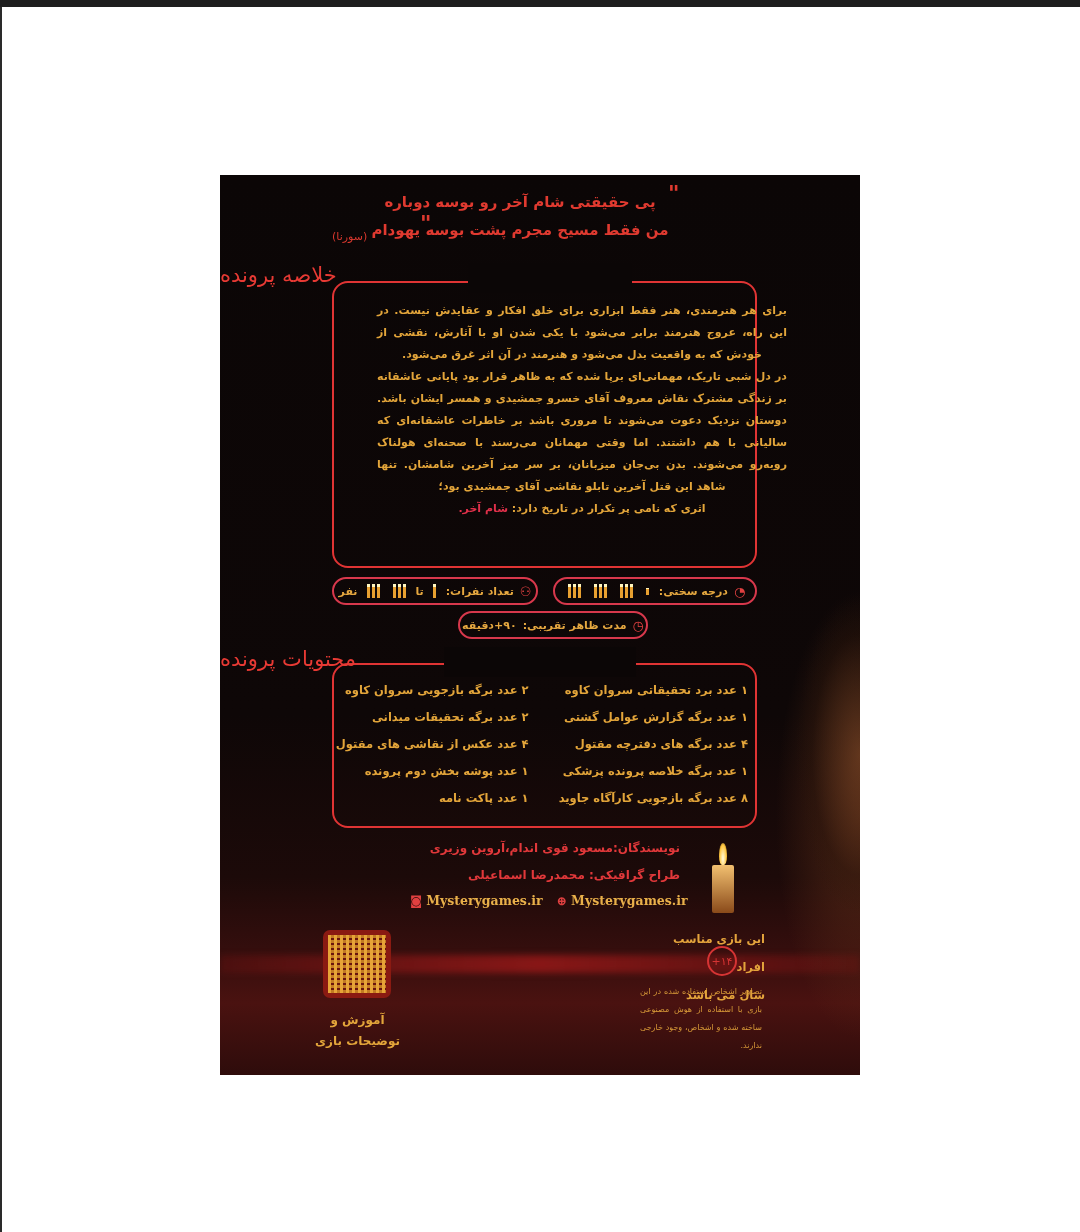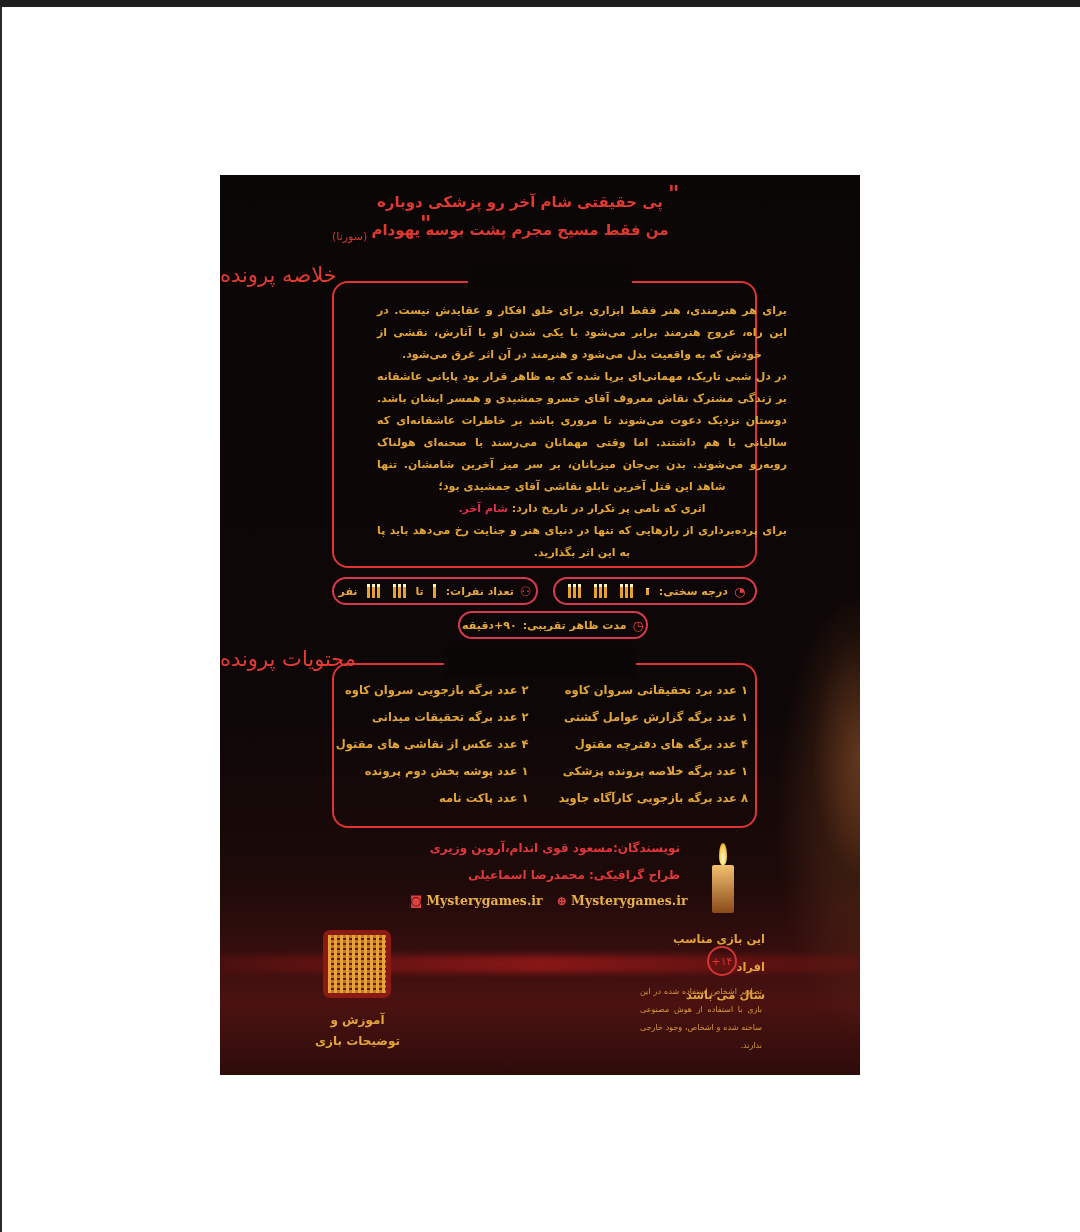--- a/index.html
+++ b/index.html
@@ -76,36 +76,35 @@
 <body>
 
 <div class="topbar"></div>
 <div class="leftedge"></div>
 
 <div class="poster">
   <div class="portrait"></div>
   <div class="red-band"></div>
 
   <span class="quote-mark" style="left:448px; top:6px;">"</span>
-  <div class="quote l1">پی حقیقتی شام آخر رو پزشکی دوباره</div>
+  <div class="quote l1">پی حقیقتی شام آخر رو بوسه دوباره</div>
   <div class="quote l2">من فقط مسیح مجرم پشت بوسه یهودام</div>
   <span class="quote-mark" style="left:200px; top:36px;">"</span>
   <div class="quote-author">(سورنا)</div>
 
   <div class="frame" style="left:112px; top:106px; width:425px; height:287px;"></div>
   <div class="frame-title-bg" style="left:248px; top:88px; width:164px; height:30px;"></div>
   <div class="section-title" style="top:88px;">خلاصه پرونده</div>
   <div class="summary-text">
     <p>برای هر هنرمندی، هنر فقط ابزاری برای خلق افکار و عقایدش نیست. در این راه، عروج هنرمند برابر می‌شود با یکی شدن او با آثارش، نقشی از خودش که به واقعیت بدل می‌شود و هنرمند در آن اثر غرق می‌شود.</p>
     <p>در دل شبی تاریک، مهمانی‌ای برپا شده که به ظاهر قرار بود پایانی عاشقانه بر زندگی مشترک نقاش معروف آقای خسرو جمشیدی و همسر ایشان باشد. دوستان نزدیک دعوت می‌شوند تا مروری باشد بر خاطرات عاشقانه‌ای که سالیانی با هم داشتند. اما وقتی مهمانان می‌رسند با صحنه‌ای هولناک روبه‌رو می‌شوند. بدن بی‌جان میزبانان، بر سر میز آخرین شامشان. تنها شاهد این قتل آخرین تابلو نقاشی آقای جمشیدی بود؛</p>
     <p style="text-align:center;">
       <span>اثری که نامی پر تکرار در تاریخ دارد:</span>
       <span class="hl">شام آخر.</span>
     </p>
-    <p>برای پرده‌برداری از رازهایی که تنها در دنیای هنر و جنایت رخ می‌دهد باید پا به این اثر بگذارید.</p>
   </div>
 
   <div class="pill" style="left:333px; top:402px; width:204px;">
     <span class="ico">◔</span>
     <span>درجه سختی:</span>
     <span class="cgroup">
       <i class="candle short"></i>
     </span>
     <span class="cgroup">
         <i class="candle"></i>

